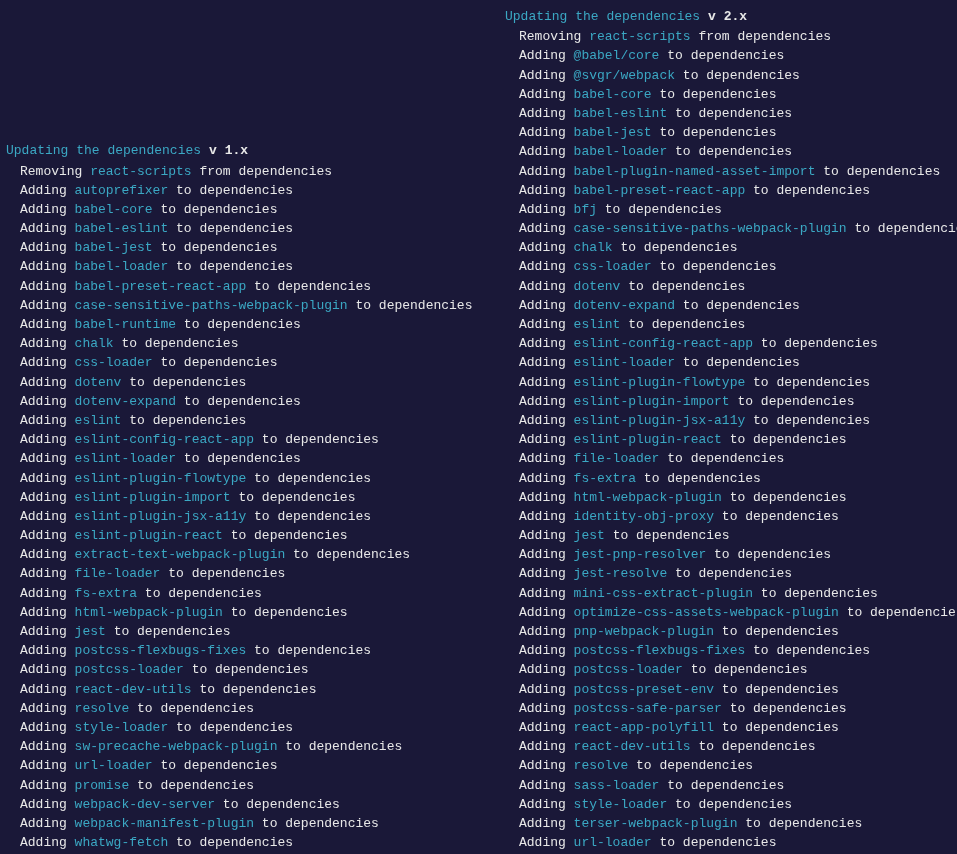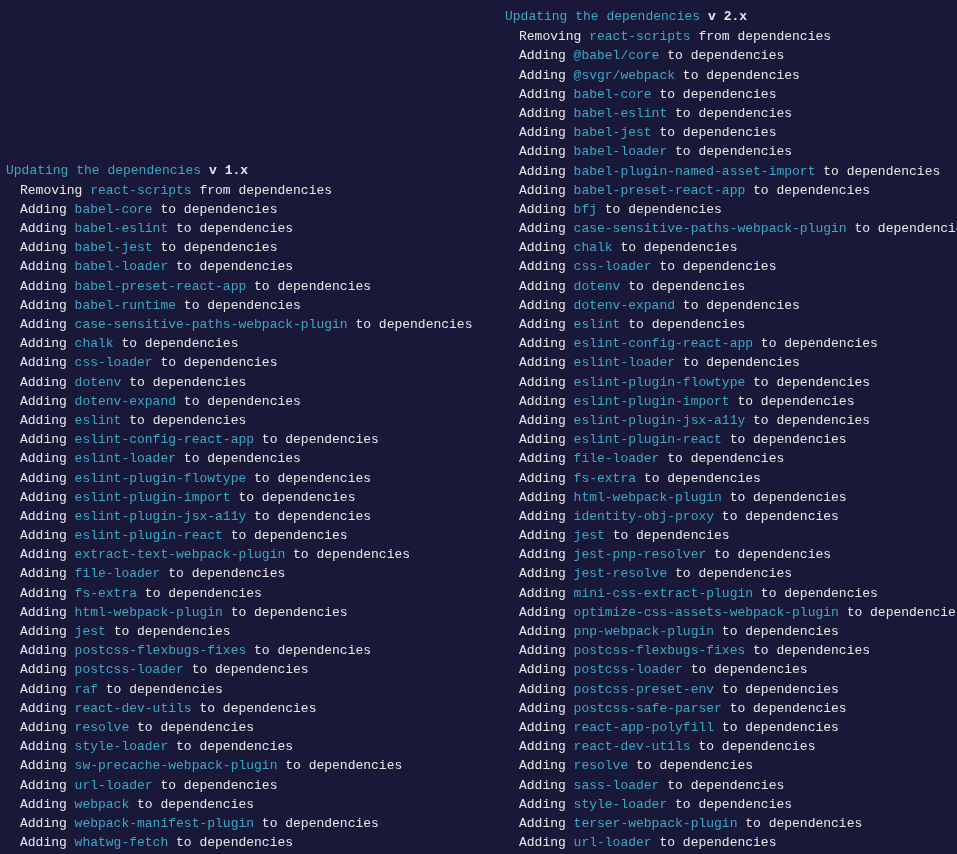--- a/index.html
+++ b/index.html
@@ -66,52 +66,53 @@
 <body>
 
 <div class="columns">
   <div class="column column-left">
     <div class="header-line">
       <span class="header-text">Updating the dependencies</span>
       <span class="header-version">v 1.x</span>
     </div>
     <div id="lines-left">
         <div class="log-line"><span class="verb">Removing </span><span class="package">react-scripts</span><span class="suffix"> from dependencies</span></div>
+        <div class="log-line"><span class="verb">Adding </span><span class="package">autoprefixer</span><span class="suffix"> to dependencies</span></div>
         <div class="log-line"><span class="verb">Adding </span><span class="package">babel-core</span><span class="suffix"> to dependencies</span></div>
         <div class="log-line"><span class="verb">Adding </span><span class="package">babel-eslint</span><span class="suffix"> to dependencies</span></div>
         <div class="log-line"><span class="verb">Adding </span><span class="package">babel-jest</span><span class="suffix"> to dependencies</span></div>
         <div class="log-line"><span class="verb">Adding </span><span class="package">babel-loader</span><span class="suffix"> to dependencies</span></div>
         <div class="log-line"><span class="verb">Adding </span><span class="package">babel-preset-react-app</span><span class="suffix"> to dependencies</span></div>
+        <div class="log-line"><span class="verb">Adding </span><span class="package">case-sensitive-paths-webpack-plugin</span><span class="suffix"> to dependencies</span></div>
         <div class="log-line"><span class="verb">Adding </span><span class="package">babel-runtime</span><span class="suffix"> to dependencies</span></div>
-        <div class="log-line"><span class="verb">Adding </span><span class="package">case-sensitive-paths-webpack-plugin</span><span class="suffix"> to dependencies</span></div>
         <div class="log-line"><span class="verb">Adding </span><span class="package">chalk</span><span class="suffix"> to dependencies</span></div>
         <div class="log-line"><span class="verb">Adding </span><span class="package">css-loader</span><span class="suffix"> to dependencies</span></div>
         <div class="log-line"><span class="verb">Adding </span><span class="package">dotenv</span><span class="suffix"> to dependencies</span></div>
         <div class="log-line"><span class="verb">Adding </span><span class="package">dotenv-expand</span><span class="suffix"> to dependencies</span></div>
         <div class="log-line"><span class="verb">Adding </span><span class="package">eslint</span><span class="suffix"> to dependencies</span></div>
         <div class="log-line"><span class="verb">Adding </span><span class="package">eslint-config-react-app</span><span class="suffix"> to dependencies</span></div>
         <div class="log-line"><span class="verb">Adding </span><span class="package">eslint-loader</span><span class="suffix"> to dependencies</span></div>
         <div class="log-line"><span class="verb">Adding </span><span class="package">eslint-plugin-flowtype</span><span class="suffix"> to dependencies</span></div>
         <div class="log-line"><span class="verb">Adding </span><span class="package">eslint-plugin-import</span><span class="suffix"> to dependencies</span></div>
         <div class="log-line"><span class="verb">Adding </span><span class="package">eslint-plugin-jsx-a11y</span><span class="suffix"> to dependencies</span></div>
         <div class="log-line"><span class="verb">Adding </span><span class="package">eslint-plugin-react</span><span class="suffix"> to dependencies</span></div>
         <div class="log-line"><span class="verb">Adding </span><span class="package">extract-text-webpack-plugin</span><span class="suffix"> to dependencies</span></div>
         <div class="log-line"><span class="verb">Adding </span><span class="package">file-loader</span><span class="suffix"> to dependencies</span></div>
         <div class="log-line"><span class="verb">Adding </span><span class="package">fs-extra</span><span class="suffix"> to dependencies</span></div>
         <div class="log-line"><span class="verb">Adding </span><span class="package">html-webpack-plugin</span><span class="suffix"> to dependencies</span></div>
         <div class="log-line"><span class="verb">Adding </span><span class="package">jest</span><span class="suffix"> to dependencies</span></div>
         <div class="log-line"><span class="verb">Adding </span><span class="package">postcss-flexbugs-fixes</span><span class="suffix"> to dependencies</span></div>
         <div class="log-line"><span class="verb">Adding </span><span class="package">postcss-loader</span><span class="suffix"> to dependencies</span></div>
-        <div class="log-line"><span class="verb">Adding </span><span class="package">raf</span><span class="suffix"> to dependencies</span></div>
         <div class="log-line"><span class="verb">Adding </span><span class="package">react-dev-utils</span><span class="suffix"> to dependencies</span></div>
         <div class="log-line"><span class="verb">Adding </span><span class="package">resolve</span><span class="suffix"> to dependencies</span></div>
         <div class="log-line"><span class="verb">Adding </span><span class="package">style-loader</span><span class="suffix"> to dependencies</span></div>
         <div class="log-line"><span class="verb">Adding </span><span class="package">sw-precache-webpack-plugin</span><span class="suffix"> to dependencies</span></div>
         <div class="log-line"><span class="verb">Adding </span><span class="package">url-loader</span><span class="suffix"> to dependencies</span></div>
-        <div class="log-line"><span class="verb">Adding </span><span class="package">webpack</span><span class="suffix"> to dependencies</span></div>
+        <div class="log-line"><span class="verb">Adding </span><span class="package">promise</span><span class="suffix"> to dependencies</span></div>
+        <div class="log-line"><span class="verb">Adding </span><span class="package">webpack-dev-server</span><span class="suffix"> to dependencies</span></div>
         <div class="log-line"><span class="verb">Adding </span><span class="package">webpack-manifest-plugin</span><span class="suffix"> to dependencies</span></div>
         <div class="log-line"><span class="verb">Adding </span><span class="package">whatwg-fetch</span><span class="suffix"> to dependencies</span></div>
       </div>
   </div>
   <div class="column column-right">
     <div class="header-line">
       <span class="header-text">Updating the dependencies</span>
       <span class="header-version">v 2.x</span>
     </div>
     <div id="lines-right">

